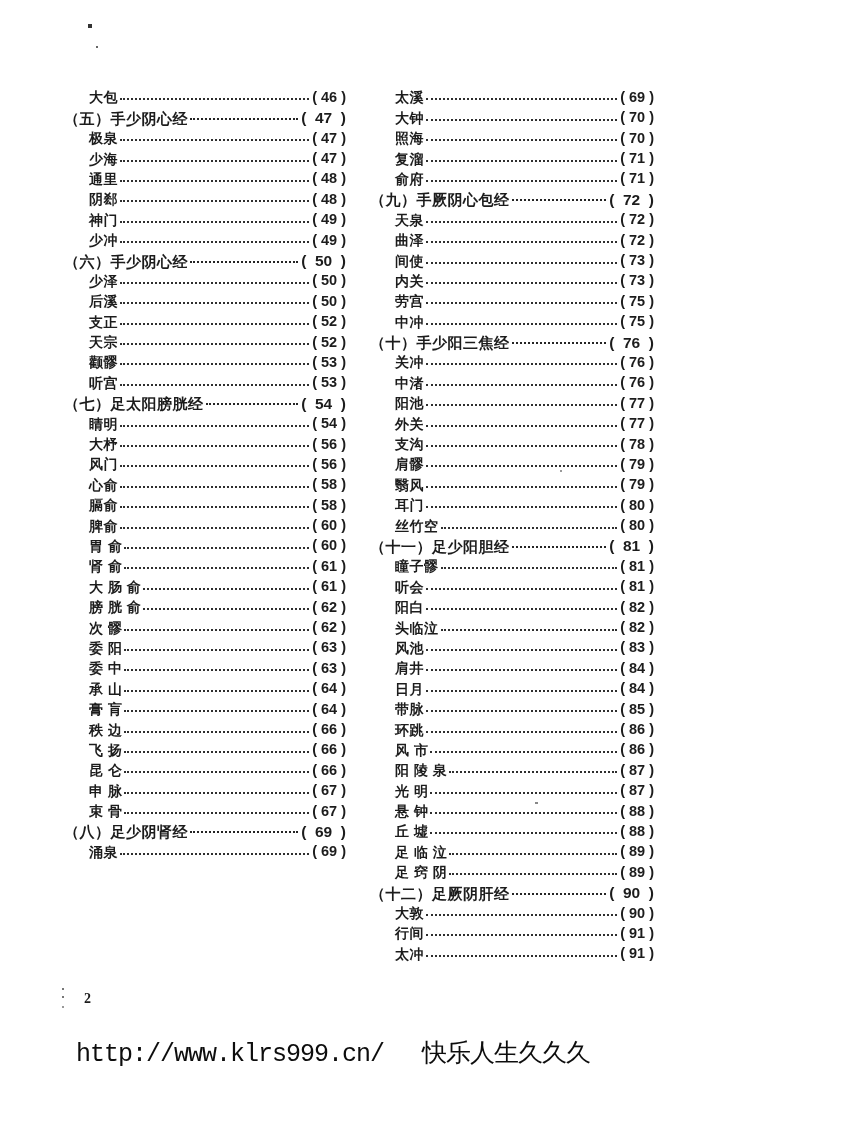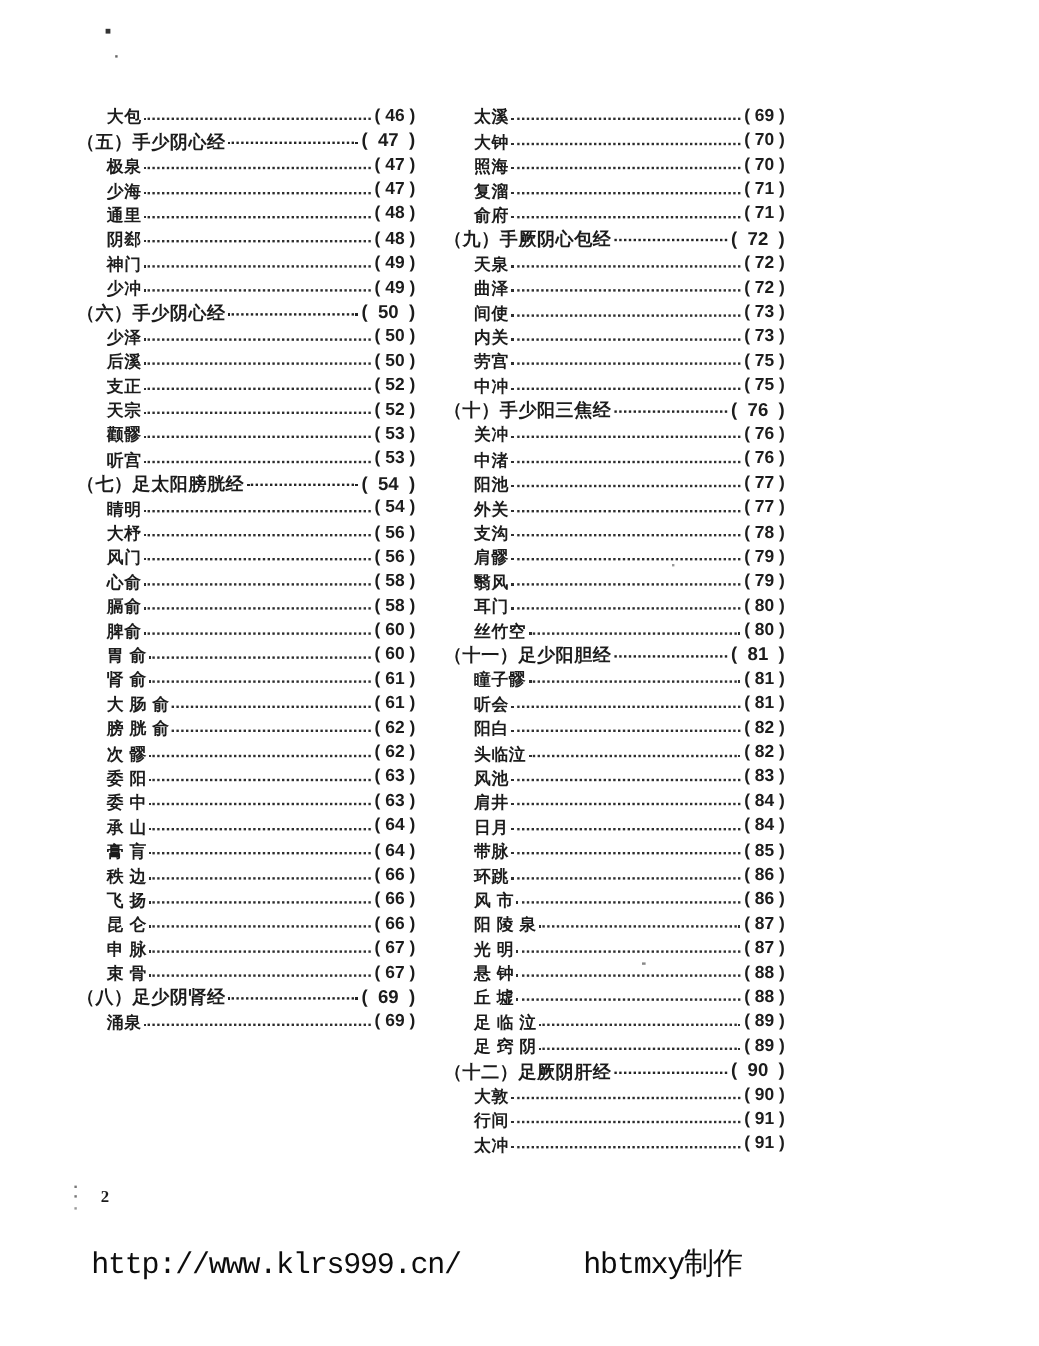--- a/index.html
+++ b/index.html
@@ -509,17 +509,17 @@
         <span class="leader"></span>
         <span class="pageno">(&nbsp;91&nbsp;)</span>
       </div>
     </div>
 
   <div class="folio">2</div>
 
   <div class="footer">
     <span>http://www.klrs999.cn/</span>
     <span class="gap1"></span>
+    <span>快乐人生久久久</span>
     <span class="gap2"></span>
-    <span>hbtmxy制作</span>
   </div>
 
 </div>
 
 </body></html>

